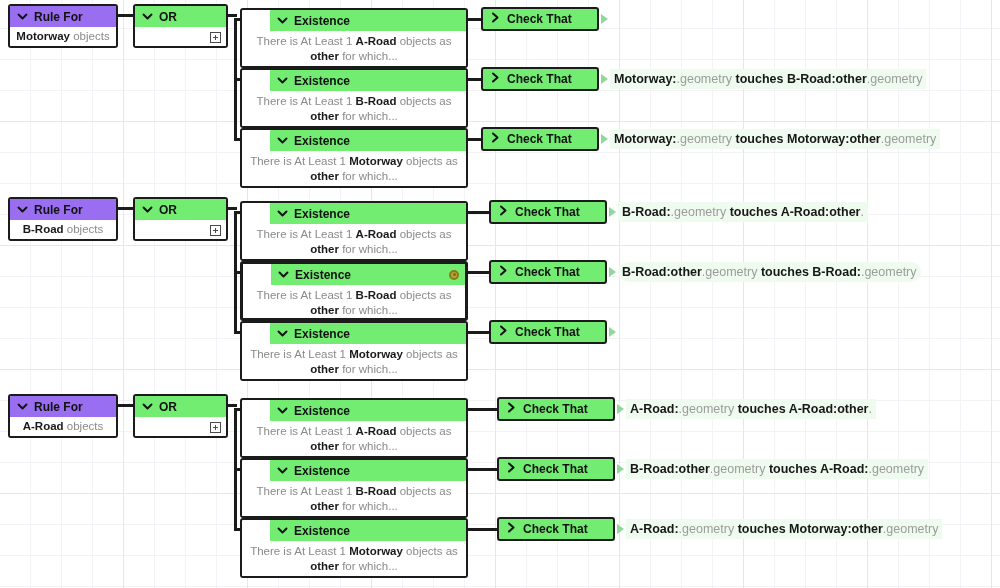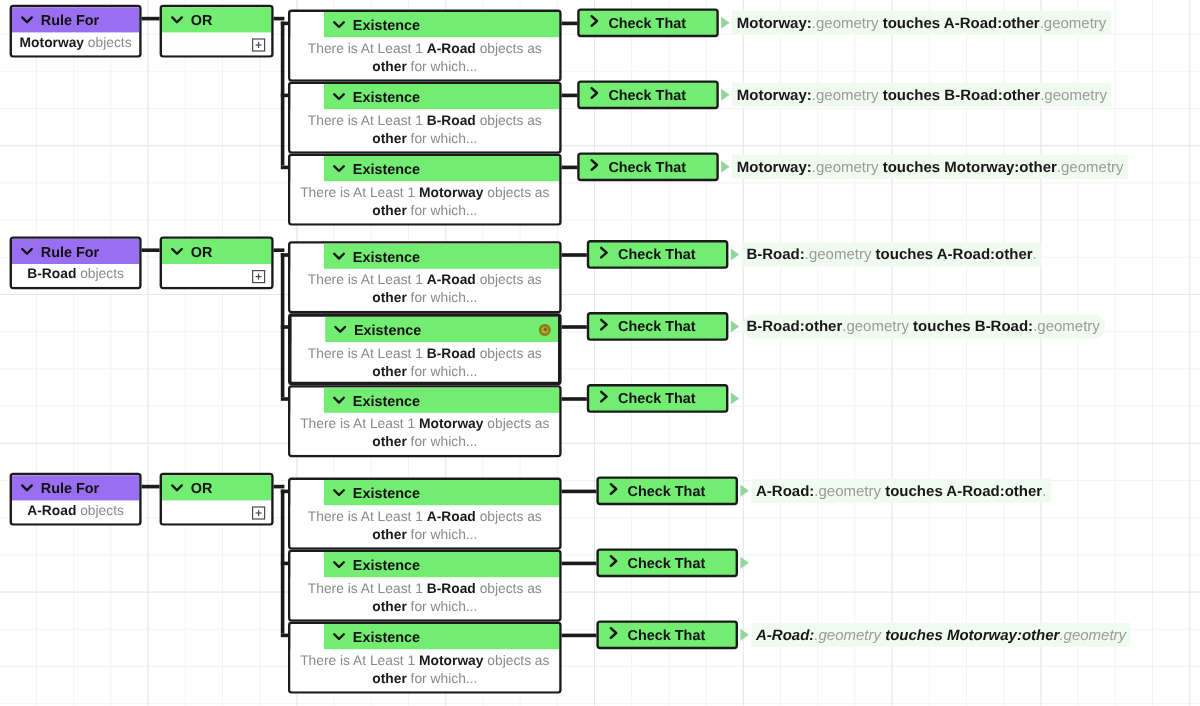--- a/index.html
+++ b/index.html
@@ -160,21 +160,20 @@
       <div class="body">There is At Least 1 <b>A-Road</b> objects as<br><b>other</b> for which...</div>
     </div>
     <div class="hline" style="left: 468px; top: 18px; width: 13px;"></div>
     <div class="check" style="left: 481px; top: 7px;">
       <span class="gt"><svg width="12" height="13" viewBox="0 0 12 13">
           <path d="M4 2.5 L8.5 6.5 L4 10.5" fill="none" stroke="#111" stroke-width="2" stroke-linecap="round" stroke-linejoin="round"></path>
         </svg></span>
       <span>Check That</span>
     </div>
     <div class="arrowmk" style="left: 601px; top: 14px;"></div>
-    <div class="expr" style="left: 610px; top: 9px;"><b>Motorway:</b><span class="g">.geometry</span><b> touches </b><b>A-Road:other</b><span class="g">.geometry</span></div>
     <div class="hline" style="left: 234px; top: 78px; width: 6px;"></div>
     <div class="node exist" style="left: 240px; top: 68px;">
       <div class="hdr">
         <span class="chev">
           <svg width="13" height="13" viewBox="0 0 13 13">
             <path d="M2.5 4.5 L6.5 8.5 L10.5 4.5" fill="none" stroke="#111" stroke-width="1.9" stroke-linecap="round" stroke-linejoin="round"></path>
           </svg>
         </span>
         <span>Existence</span>
       </div>
@@ -361,34 +360,35 @@
       <div class="body">There is At Least 1 <b>B-Road</b> objects as<br><b>other</b> for which...</div>
     </div>
     <div class="hline" style="left: 468px; top: 468px; width: 29px;"></div>
     <div class="check" style="left: 497px; top: 457px;">
       <span class="gt"><svg width="12" height="13" viewBox="0 0 12 13">
           <path d="M4 2.5 L8.5 6.5 L4 10.5" fill="none" stroke="#111" stroke-width="2" stroke-linecap="round" stroke-linejoin="round"></path>
         </svg></span>
       <span>Check That</span>
     </div>
     <div class="arrowmk" style="left: 617px; top: 464px;"></div>
+    <div class="expr" style="left: 626px; top: 459px;"><b>B-Road:other</b><span class="g">.geometry</span><b> touches </b><b>A-Road:</b><span class="g">.geometry</span></div>
     <div class="hline" style="left: 234px; top: 528px; width: 6px;"></div>
     <div class="node exist" style="left: 240px; top: 518px;">
       <div class="hdr">
         <span class="chev">
           <svg width="13" height="13" viewBox="0 0 13 13">
             <path d="M2.5 4.5 L6.5 8.5 L10.5 4.5" fill="none" stroke="#111" stroke-width="1.9" stroke-linecap="round" stroke-linejoin="round"></path>
           </svg>
         </span>
         <span>Existence</span>
       </div>
       <div class="body">There is At Least 1 <b>Motorway</b> objects as<br><b>other</b> for which...</div>
     </div>
     <div class="hline" style="left: 468px; top: 528px; width: 29px;"></div>
     <div class="check" style="left: 497px; top: 517px;">
       <span class="gt"><svg width="12" height="13" viewBox="0 0 12 13">
           <path d="M4 2.5 L8.5 6.5 L4 10.5" fill="none" stroke="#111" stroke-width="2" stroke-linecap="round" stroke-linejoin="round"></path>
         </svg></span>
       <span>Check That</span>
     </div>
     <div class="arrowmk" style="left: 617px; top: 524px;"></div>
-    <div class="expr" style="left: 626px; top: 519px; font-style: italic;"><b>A-Road:</b><span class="g">.geometry</span><b> touches </b><b>Motorway:other</b><span class="g">.geometry</span></div>
+    <div class="expr" style="left: 626px; top: 519px;"><b>A-Road:</b><span class="g">.geometry</span><b> touches </b><b>Motorway:other</b><span class="g">.geometry</span></div>
   </div>
 
 </body></html>

